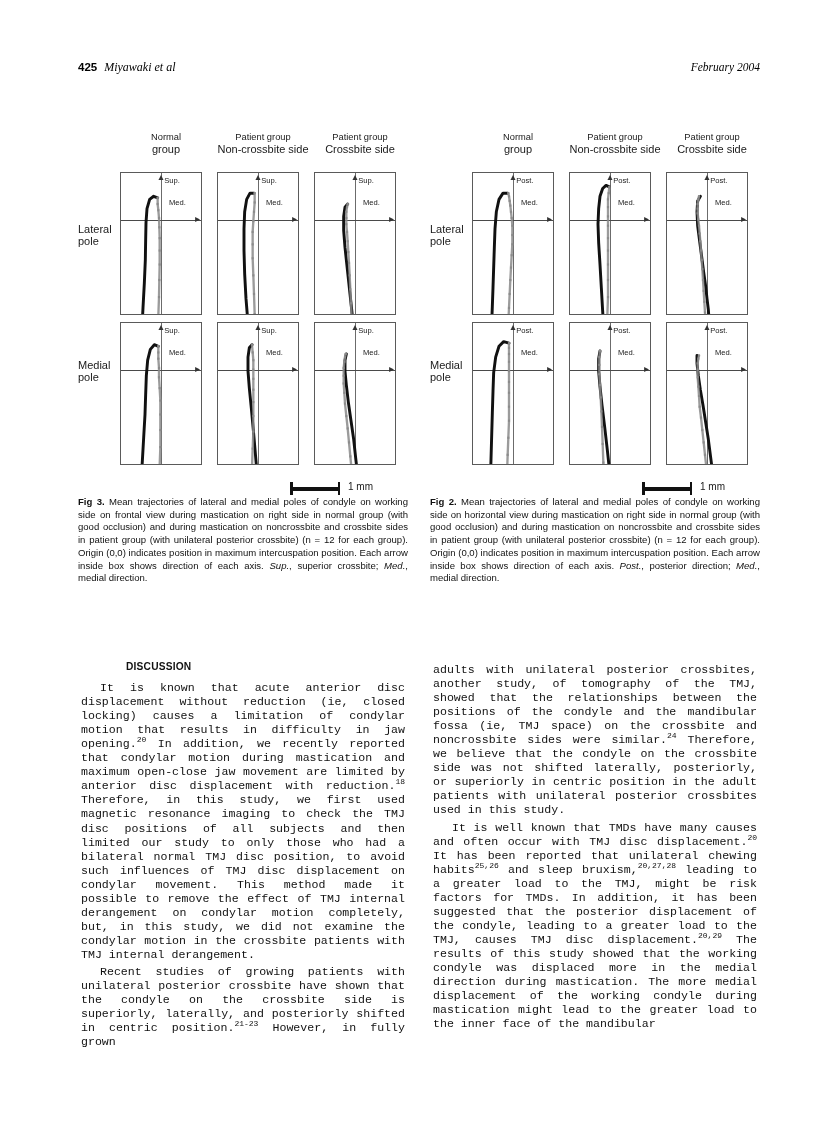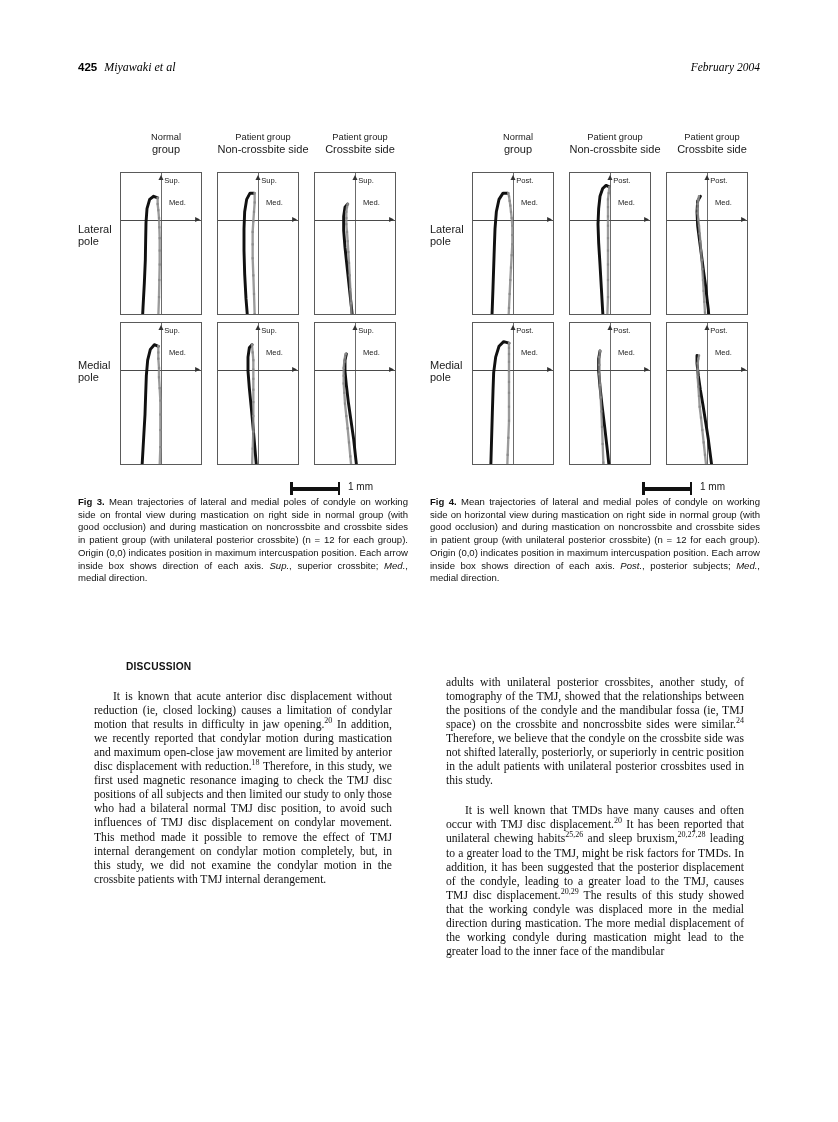--- a/index.html
+++ b/index.html
@@ -60,21 +60,21 @@
   .caption b{font-weight:bold;}
   .caption i{font-style:italic;}
 
   
   .col{position:absolute;top:660px;width:330px;font-size:11.6px;line-height:14.05px;
      text-align:justify;color:#111;}
   .col.left{left:78px;}
   .col.right{left:430px;}
   .secthead{font-family:"Liberation Sans",sans-serif;font-weight:bold;font-size:10.2px;
      letter-spacing:.2px;margin:0 0 7px 0;color:#111;padding-left:48px;}
-  .para{margin:16px;text-indent:19px;text-align:justify;}
+  .para{margin:3px;text-indent:19px;text-align:justify;font-family:Liberation Mono, monospace;}
   .para.noind{text-indent:0;}
   sup{font-size:8px;vertical-align:super;line-height:0;}
 </style>
 </head>
 <body>
 
 <div class="page">
 
   <div class="runhead">
     <div class="rh-left">
@@ -545,29 +545,30 @@
   </div>
 
   <div class="caption cap1">
     <b>Fig 3.</b>
     <span>Mean trajectories of lateral and medial poles of condyle on working side on frontal view during mastication on right side in normal group (with good occlusion) and during mastication on noncrossbite and crossbite sides in patient group (with unilateral posterior crossbite) (n = 12 for each group). Origin (0,0) indicates position in maximum intercuspation position. Each arrow inside box shows direction of each axis.</span>
     <i>Sup.</i><span>, superior crossbite;</span>
     <i>Med.</i><span>, medial direction.</span>
   </div>
 
   <div class="caption cap2">
-    <b>Fig 4.</b>
+    <b>Fig 2.</b>
     <span>Mean trajectories of lateral and medial poles of condyle on working side on horizontal view during mastication on right side in normal group (with good occlusion) and during mastication on noncrossbite and crossbite sides in patient group (with unilateral posterior crossbite) (n = 12 for each group). Origin (0,0) indicates position in maximum intercuspation position. Each arrow inside box shows direction of each axis.</span>
-    <i>Post.</i><span>, posterior subjects;</span>
+    <i>Post.</i><span>, posterior direction;</span>
     <i>Med.</i><span>, medial direction.</span>
   </div>
 
   <div class="col left">
     <div class="secthead">DISCUSSION</div>
     <p class="para">It is known that acute anterior disc displacement without reduction (ie, closed locking) causes a limitation of condylar motion that results in difficulty in jaw opening.<sup>20</sup> In addition, we recently reported that condylar motion during mastication and maximum open-close jaw movement are limited by anterior disc displacement with reduction.<sup>18</sup> Therefore, in this study, we first used magnetic resonance imaging to check the TMJ disc positions of all subjects and then limited our study to only those who had a bilateral normal TMJ disc position, to avoid such influences of TMJ disc displacement on condylar movement. This method made it possible to remove the effect of TMJ internal derangement on condylar motion completely, but, in this study, we did not examine the condylar motion in the crossbite patients with TMJ internal derangement.</p>
+    <p class="para">Recent studies of growing patients with unilateral posterior crossbite have shown that the condyle on the crossbite side is superiorly, laterally, and posteriorly shifted in centric position.<sup>21-23</sup> However, in fully grown</p>
   </div>
 
   <div class="col right">
     <p class="para noind">adults with unilateral posterior crossbites, another study, of tomography of the TMJ, showed that the relationships between the positions of the condyle and the mandibular fossa (ie, TMJ space) on the crossbite and noncrossbite sides were similar.<sup>24</sup> Therefore, we believe that the condyle on the crossbite side was not shifted laterally, posteriorly, or superiorly in centric position in the adult patients with unilateral posterior crossbites used in this study.</p>
     <p class="para">It is well known that TMDs have many causes and often occur with TMJ disc displacement.<sup>20</sup> It has been reported that unilateral chewing habits<sup>25,26</sup> and sleep bruxism,<sup>20,27,28</sup> leading to a greater load to the TMJ, might be risk factors for TMDs. In addition, it has been suggested that the posterior displacement of the condyle, leading to a greater load to the TMJ, causes TMJ disc displacement.<sup>20,29</sup> The results of this study showed that the working condyle was displaced more in the medial direction during mastication. The more medial displacement of the working condyle during mastication might lead to the greater load to the inner face of the mandibular</p>
   </div>
 
 </div>
 
 </body></html>

